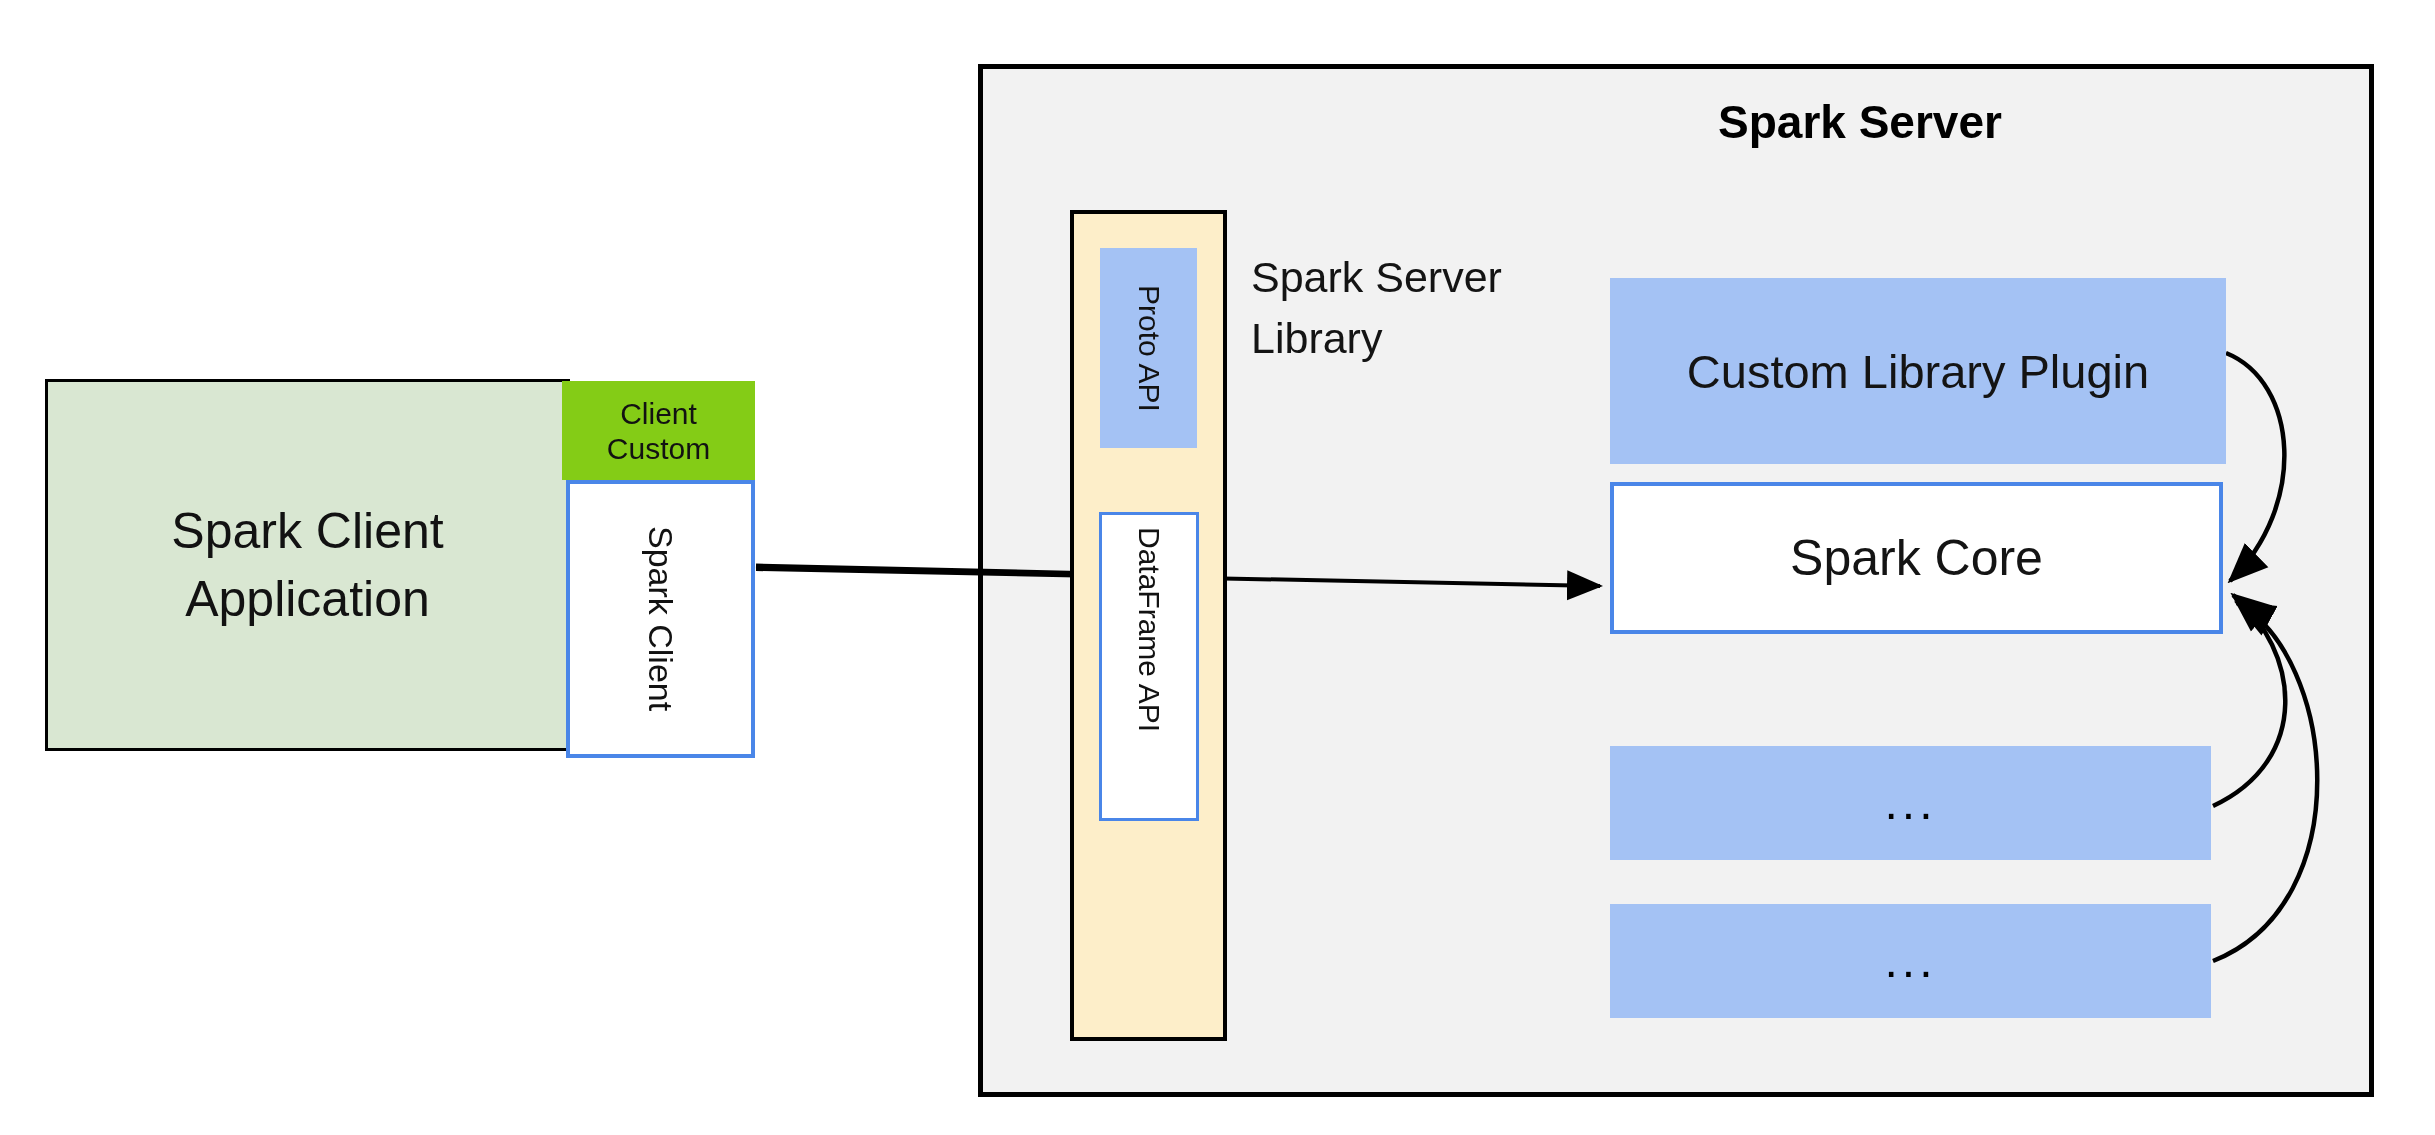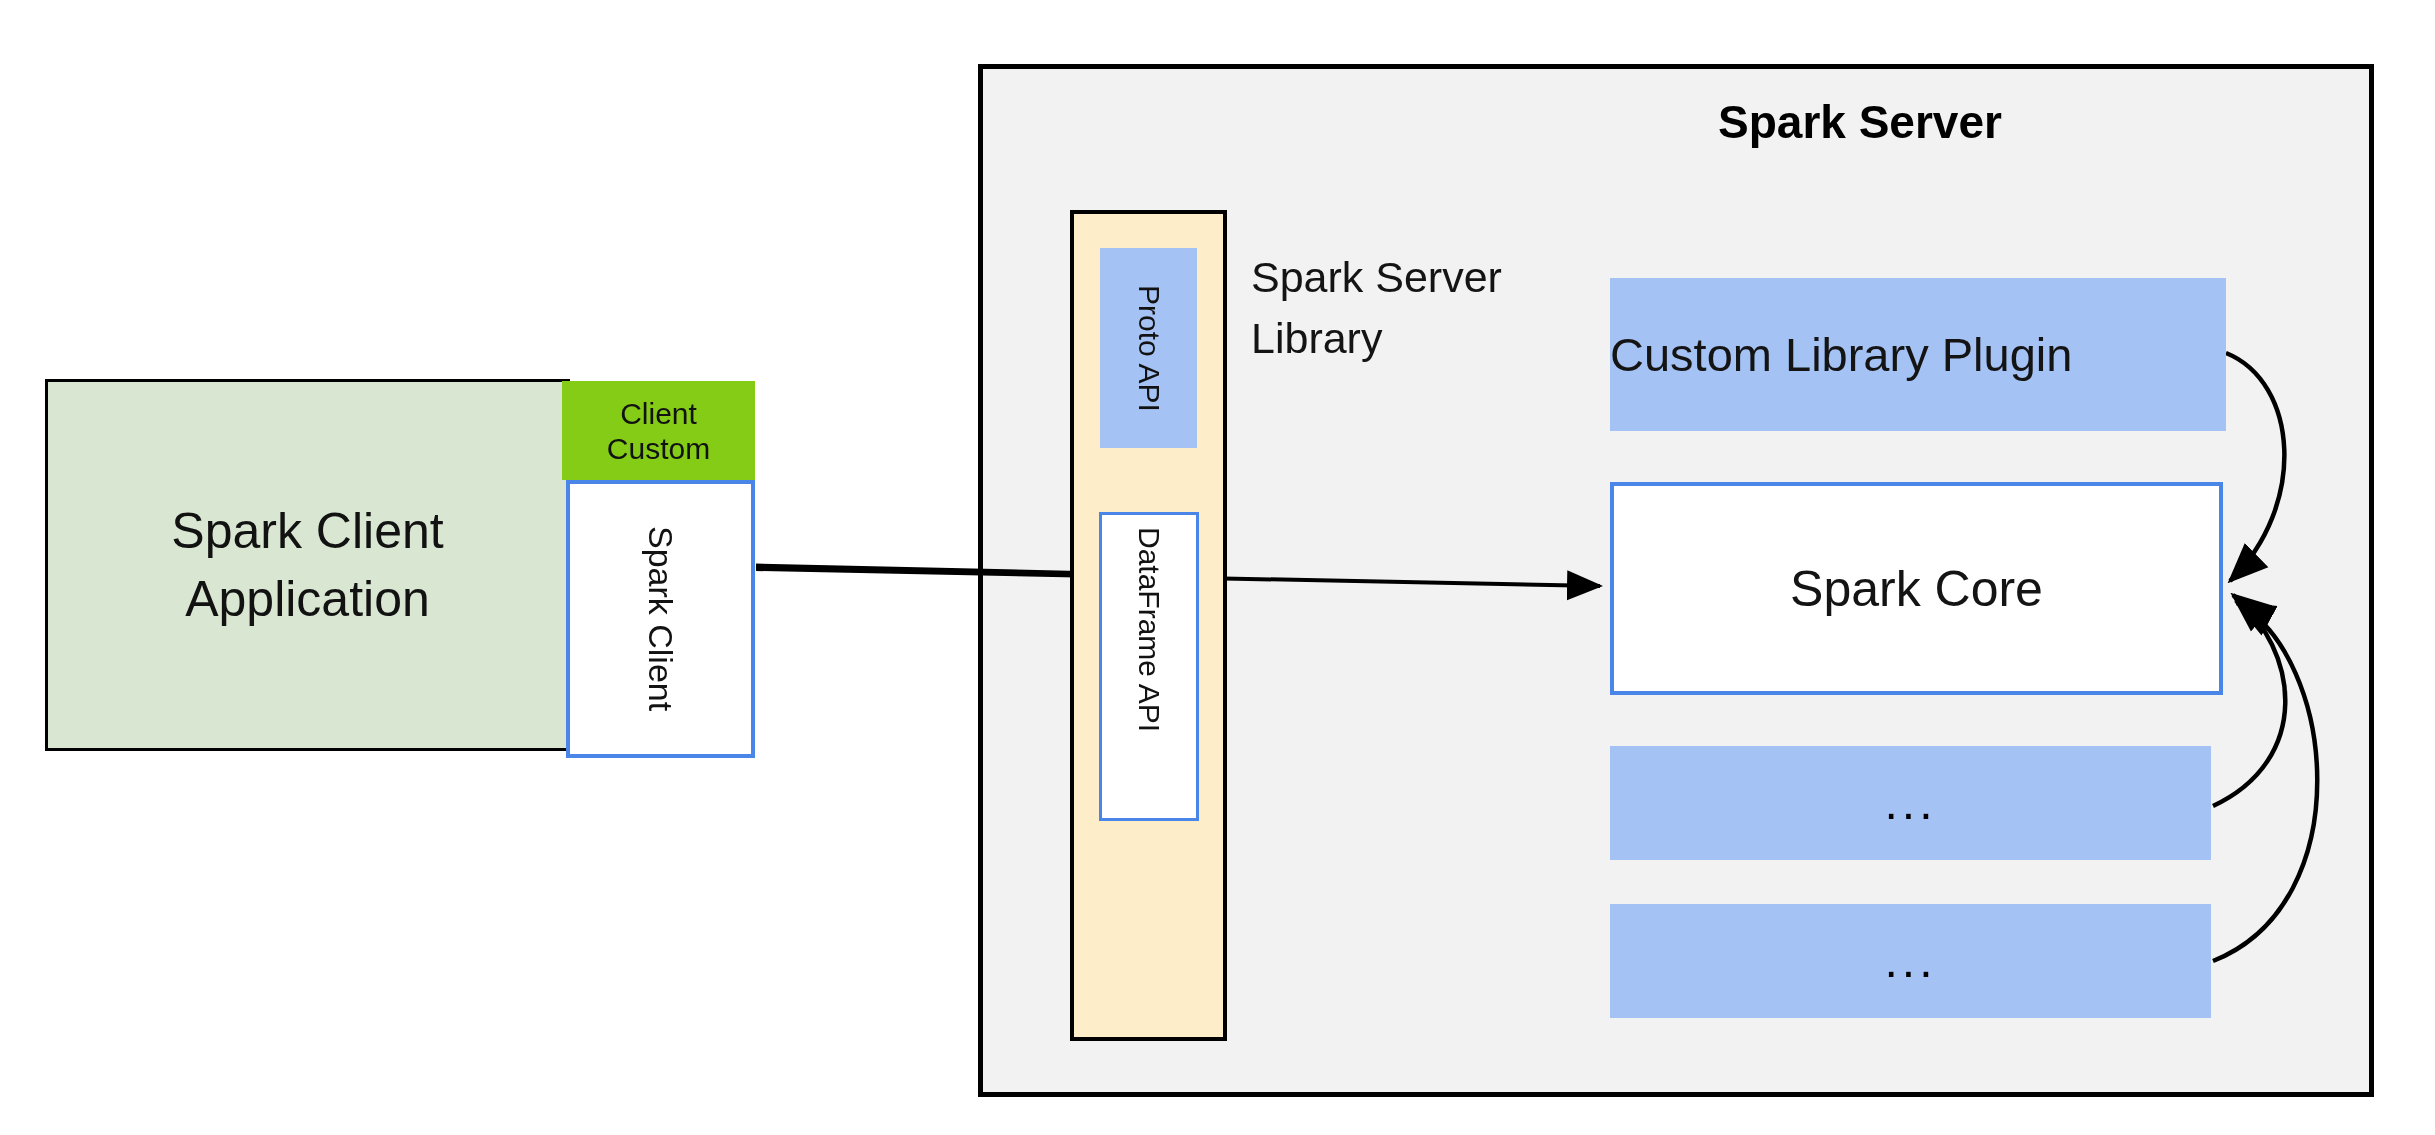--- a/index.html
+++ b/index.html
@@ -77,27 +77,27 @@
     left:1251px;top:247px;width:420px;
     font-size:43px;line-height:61px;text-align:left;color:#141414;
   }
 
   
   .server-title{
     left:1610px;top:97px;width:500px;
     font-size:46px;line-height:50px;font-weight:bold;text-align:center;color:#000000;
   }
   .plugin-box{
-    left:1610px;top:278px;width:616px;height:153px;
+    left:1610px;top:278px;width:616px;height:186px;
     background:#a4c2f4;
-    display:flex;align-items:center;
+    display:flex;align-items:center;justify-content:center;
   }
   .plugin-box .lbl{font-size:47px;color:#141414;}
   .core-box{
-    left:1610px;top:482px;width:613px;height:213px;
+    left:1610px;top:482px;width:613px;height:152px;
     background:#ffffff;border:4px solid #4a86e8;
     display:flex;align-items:center;justify-content:center;
   }
   .core-box .lbl{font-size:50px;color:#141414;}
   .dots-box{
     background:#a4c2f4;
     display:flex;align-items:center;justify-content:center;
   }
   .dots-box-1{left:1610px;top:746px;width:601px;height:114px;}
   .dots-box-2{left:1610px;top:904px;width:601px;height:114px;}

